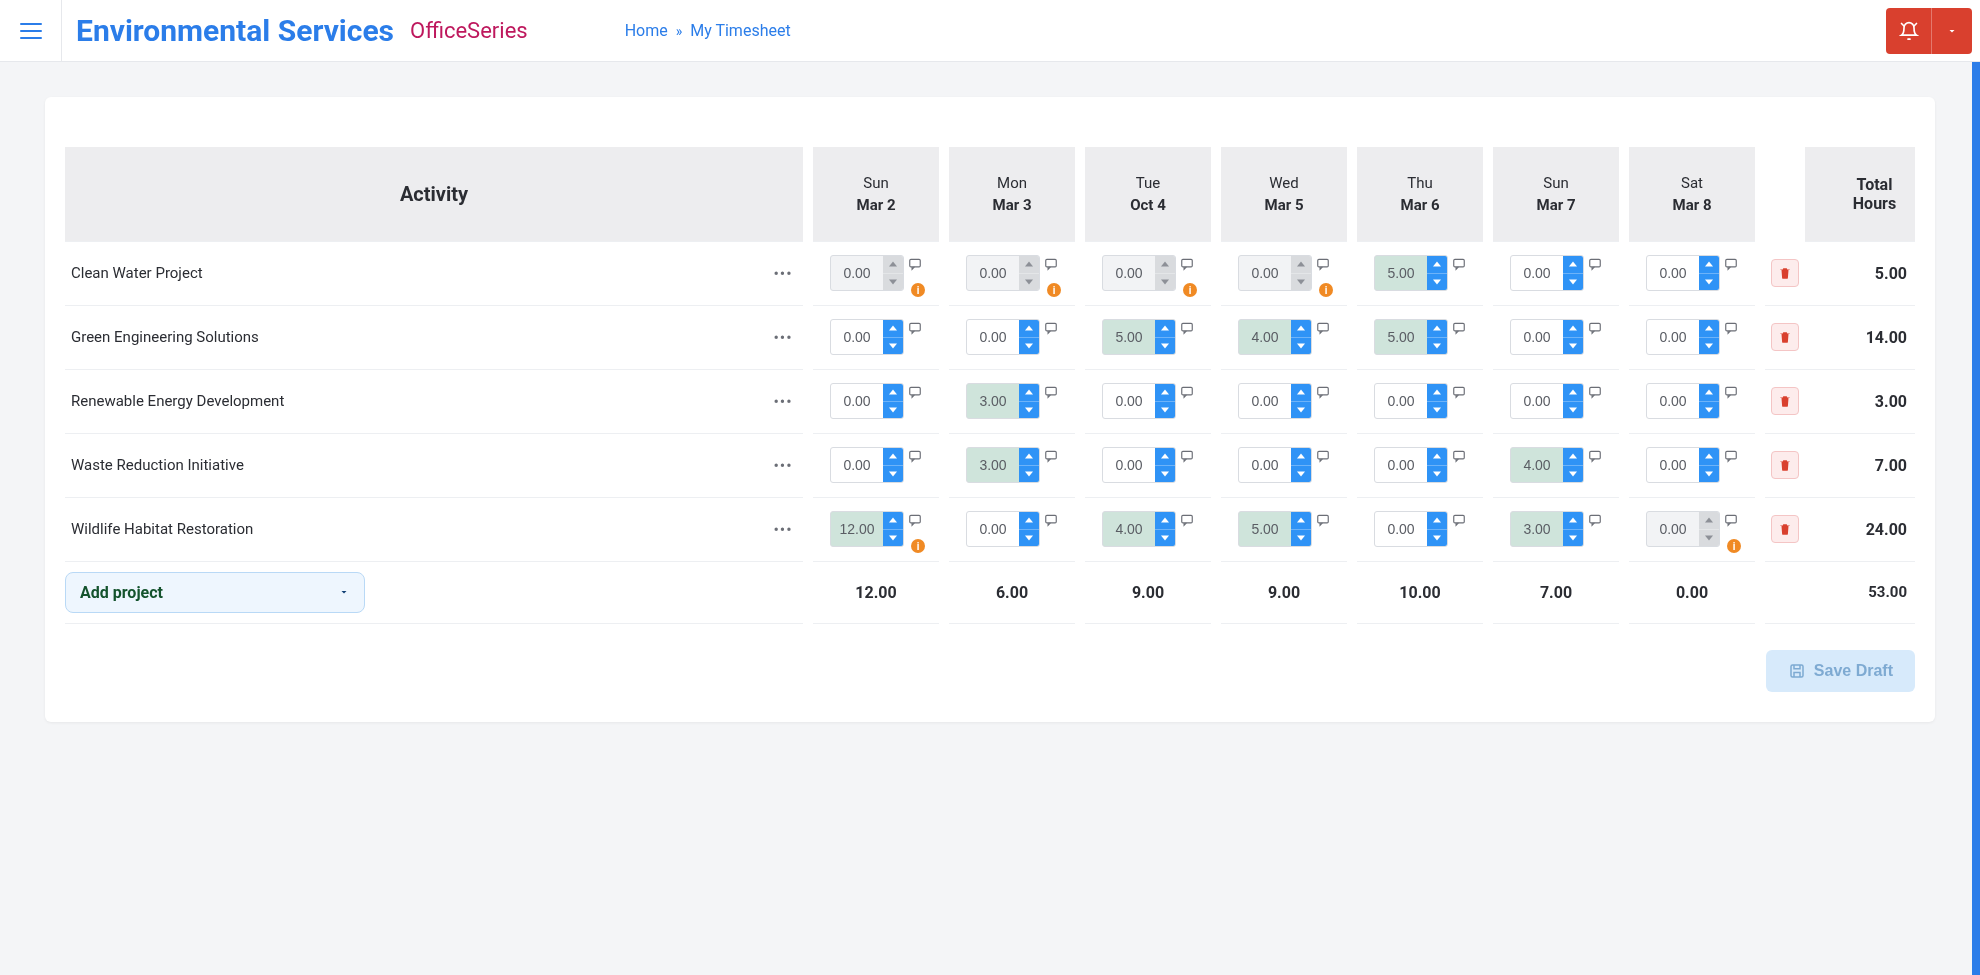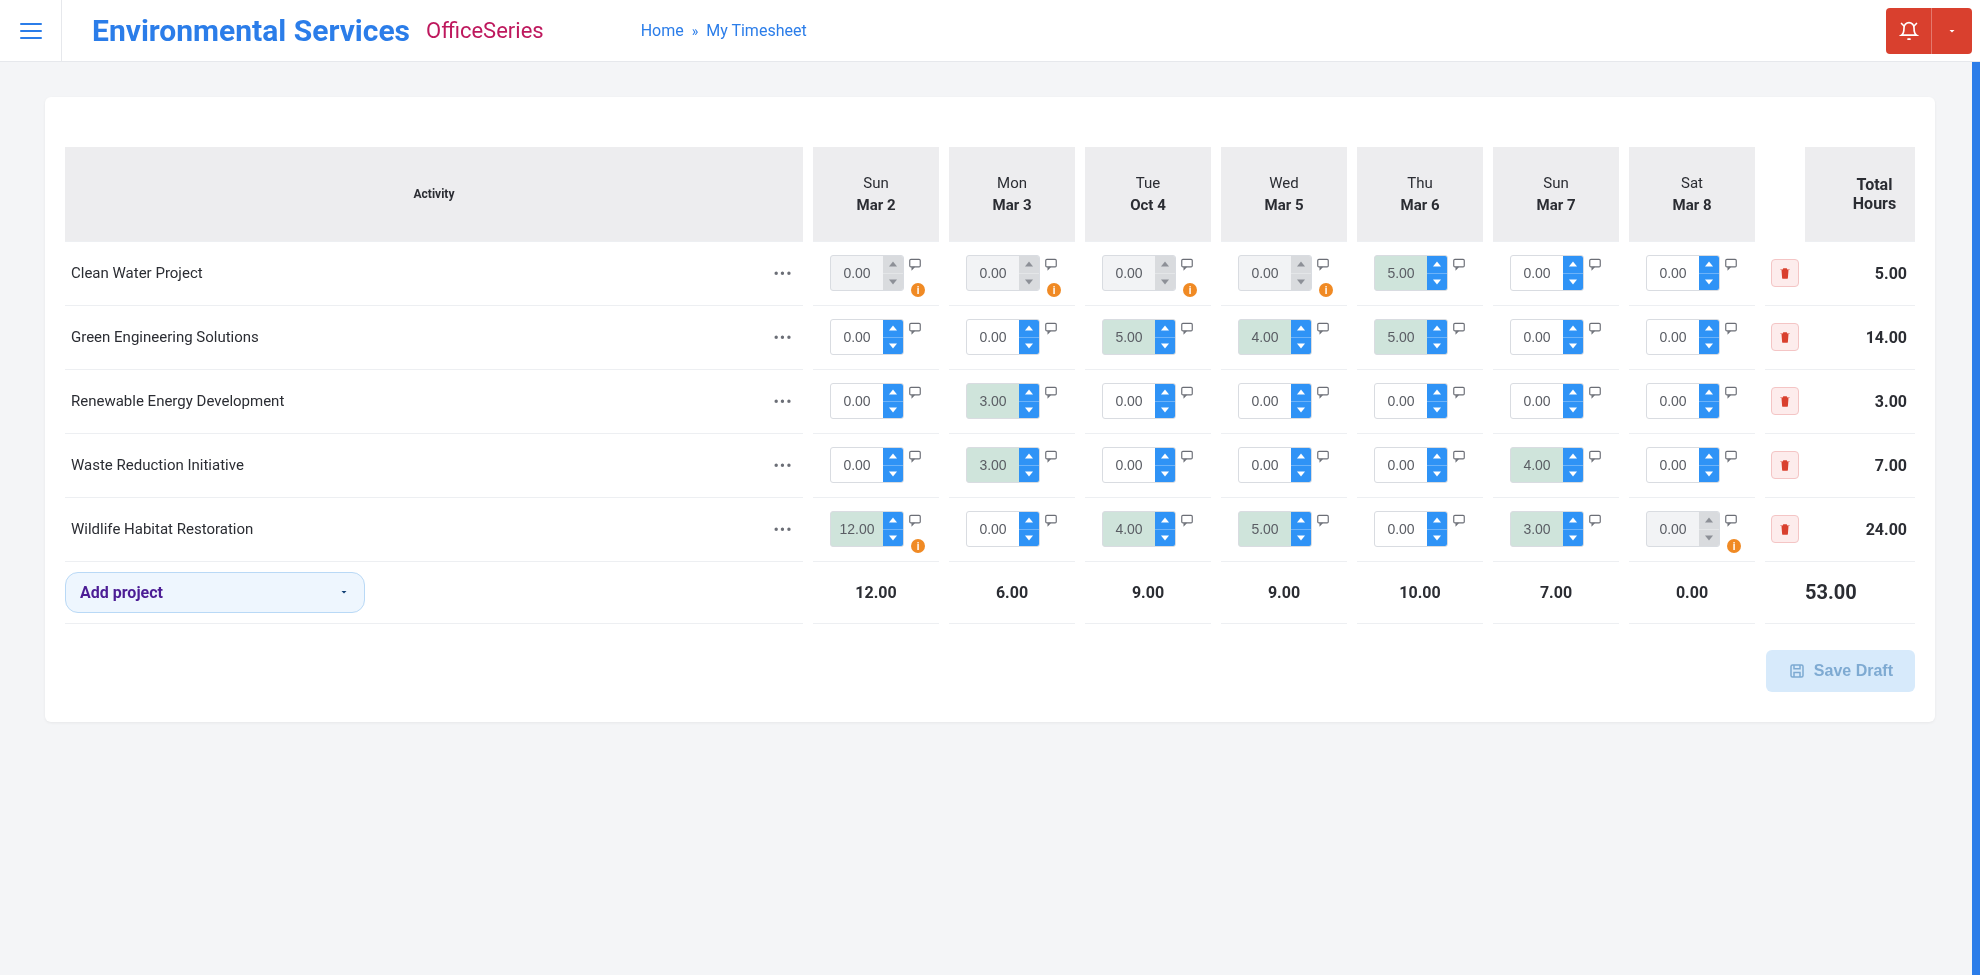--- a/index.html
+++ b/index.html
@@ -3,40 +3,40 @@
 <meta charset="utf-8">
 <style>
   * { box-sizing: border-box; margin: 0; padding: 0; }
   body { font-family: -apple-system, BlinkMacSystemFont, "Segoe UI", Roboto, sans-serif; background: #f4f5f7; color: #2b2d33; font-size: 14px; }
   
   
   .header { display: flex; align-items: center; height: 62px; background: #fff; border-bottom: 1px solid #e6e8ec; padding: 0 0 0 0; }
   .menu-btn { width: 62px; height: 62px; display:flex;align-items:center;justify-content:center; border-right:1px solid #e6e8ec; cursor:pointer; }
   .menu-icon { width:22px; height:16px; display:flex; flex-direction:column; justify-content:space-between; }
   .menu-icon span { height:2px; background:#2b7de9; border-radius:1px; }
-  .brand { font-size: 30px; font-weight: 700; color: #2b7de9; margin-left: 30px; }
+  .brand { font-size: 30px; font-weight: 700; color: #2b7de9; margin-left: 14px; }
   .subtitle { font-size: 22px; color: #be185d; margin-left: 16px; }
   .breadcrumb { margin-left: 97px; font-size: 16px; }
   .breadcrumb a { color: #2b7de9; text-decoration: none; }
   .breadcrumb .sep { color: #2b7de9; margin: 0 4px; font-size:14px; }
   .header-right { margin-left: auto; display:flex; height:46px; margin-right:8px; }
   .bell-btn, .drop-btn { background:#d9402e; color:#fff; display:flex; align-items:center; justify-content:center; cursor:pointer; }
   .bell-btn { width:46px; border-right:1px solid rgba(255,255,255,0.3); border-top-left-radius:4px; border-bottom-left-radius:4px; }
   .drop-btn { width:40px; border-top-right-radius:4px; border-bottom-right-radius:4px; }
   .content-right-edge { position:fixed; right:0; top:62px; bottom:0; width:8px; background:#2b7de9; }
   
   
   .card { margin: 35px 45px; background:#fff; border-radius:6px; box-shadow:0 1px 3px rgba(0,0,0,0.06); padding:50px 20px 30px 20px; }
   
   
   table.ts { width:100%; border-collapse:collapse; }
   table.ts th, table.ts td { border-bottom:1px solid #edeff2; padding:0; }
   table.ts thead th { background:#ededef; font-weight:400; height:94px; vertical-align:middle; }
   table.ts thead th.gap, table.ts tbody td.gap, table.ts tfoot td.gap  { background:transparent; border:none; width:10px;}
-  table.ts thead th.firstcol { width:380px; font-weight:700; font-size:12px; }
+  table.ts thead th.firstcol { width:380px; font-weight:700; font-size:20px; }
   table.ts thead th .dow { font-size:15px; }
   table.ts thead th .date { font-size:15px; font-weight:700; margin-top:4px;}
   table.ts thead th.daycol { width:126px; text-align:center;}
   table.ts thead th.totcol { width:110px; font-weight:700; font-size:16px;padding-left:29px;}
   table.ts thead th.delcol { width:40px; background:transparent; border:none;}
   
   table.ts tbody td { height:64px; vertical-align:middle; }
   table.ts tbody td.activity { font-size:15px; padding-left:6px; }
   table.ts tbody td.more { width:40px; text-align:center; color:#6b6e76; font-size:16px; letter-spacing:1px; cursor:pointer;}
   table.ts tbody td.daycell { text-align:center; }
@@ -51,21 +51,21 @@
   .spin .arrows { display:flex; flex-direction:column; width:20px; }
   .spin .arrows button { flex:1; border:none; background:#2f93f6; color:#fff; font-size:9px; display:flex;align-items:center;justify-content:center; cursor:pointer; padding:0;}
   .spin .arrows button:first-child { border-bottom:1px solid rgba(255,255,255,0.3);}
   .spin.disabled .arrows button { background:#d9dbde; color:#8d9097;}
   .spin .comment { width:14px; height:14px; margin-top:2px; cursor:pointer; }
   .spin .warn { position:absolute; right:-3px; bottom:-6px; width:14px; height:14px; background:#f08a24; border-radius:50%; color:#fff; font-size:10px; font-weight:700; display:flex;align-items:center;justify-content:center;}
   
   .trash { display:inline-flex; width:28px; height:28px; background:#fdecec; border:1px solid #f4c5c5; border-radius:4px; align-items:center; justify-content:center; cursor:pointer;}
   
   table.ts tfoot td { height:62px; vertical-align:middle; border-bottom:1px solid #edeff2; font-weight:700; font-size:16px;}
-  .addproj { display:flex; align-items:center; justify-content:space-between; background:#eef6fe; border:1px solid #b9d9f6; border-radius:13px; padding:10px 14px; color:#4c1d95; font-weight:700; cursor:pointer; width:300px;}
+  .addproj { display:flex; align-items:center; justify-content:space-between; background:#eef6fe; border:1px solid #b9d9f6; border-radius:8px; padding:10px 14px; color:#14532d; font-weight:700; cursor:pointer; width:300px;}
   
   .actions { display:flex; justify-content:flex-end; gap:16px; margin-top:26px;}
   .btn { display:inline-flex; align-items:center; gap:8px; padding:12px 22px; border-radius:6px; font-size:16px; font-weight:700; border:none; cursor:pointer;justify-content:flex-end;}
   .btn.draft { background:#d7eafb; color:#7eaad2;}
   .btn.submit { background:#2f93f6; color:#fff;}
   
   svg { display:block; }
 </style>
 </head>
 <body>
@@ -1169,21 +1169,21 @@
           <td class="gap"></td>
         <td style="text-align:center;">9.00</td>
           <td class="gap"></td>
         <td style="text-align:center;">10.00</td>
           <td class="gap"></td>
         <td style="text-align:center;">7.00</td>
           <td class="gap"></td>
         <td style="text-align:center;">0.00</td>
           <td class="gap"></td>
         <td></td>
-        <td style="text-align:left;padding-right:8px;font-size:20px;">53.00</td>
+        <td style="text-align:right;padding-right:8px;font-size:15px;">53.00</td>
       </tr>
     </tfoot>
   </table>
 
   <div class="actions">
     <button class="btn draft">
       <svg width="18" height="18" viewBox="0 0 24 24" fill="none" stroke="currentColor" stroke-width="2">
           <rect x="4" y="4" width="16" height="16" rx="2"></rect>
           <path d="M8 4v5h8V4"></path>
           <path d="M8 20v-6h8v6"></path>

